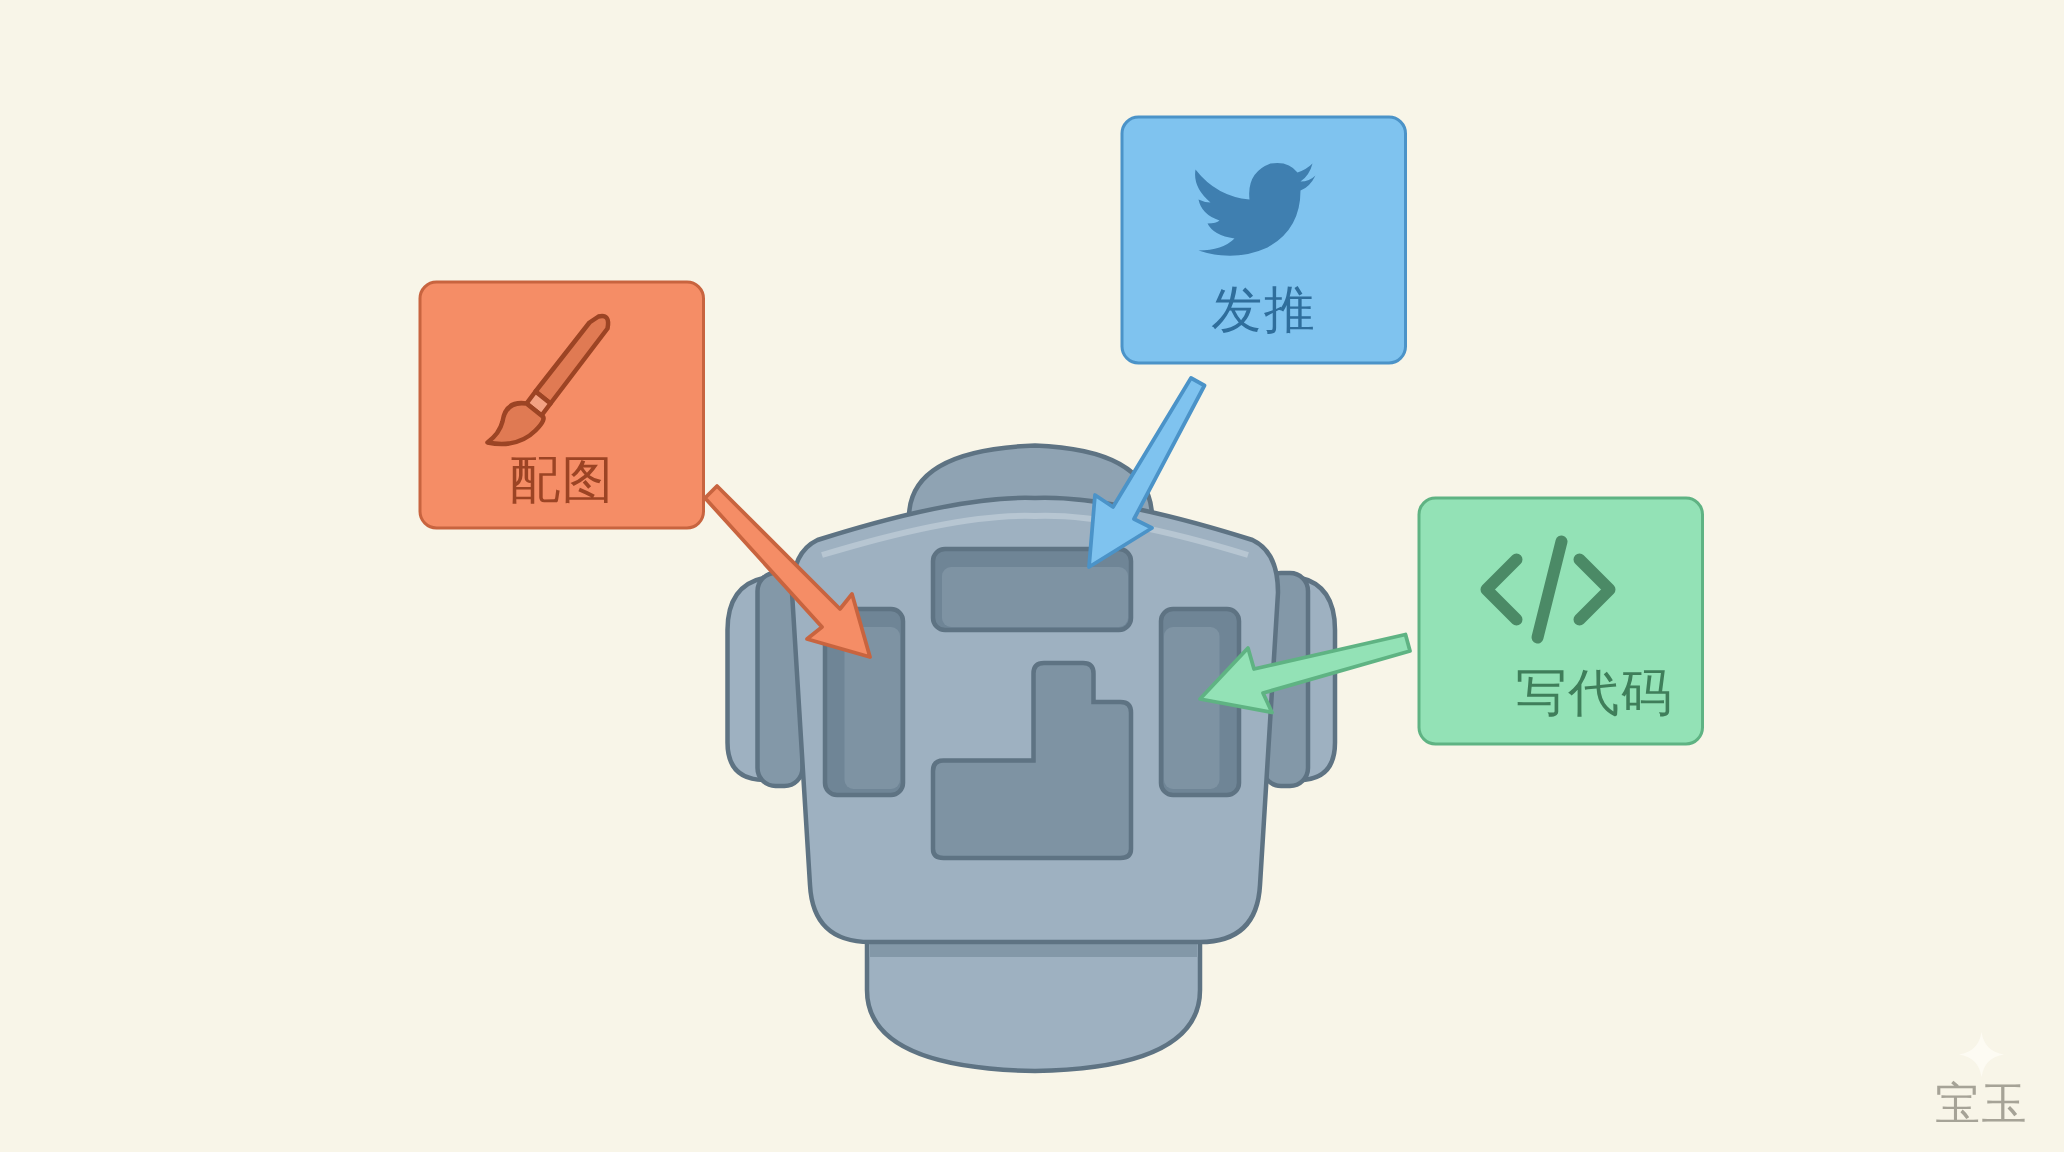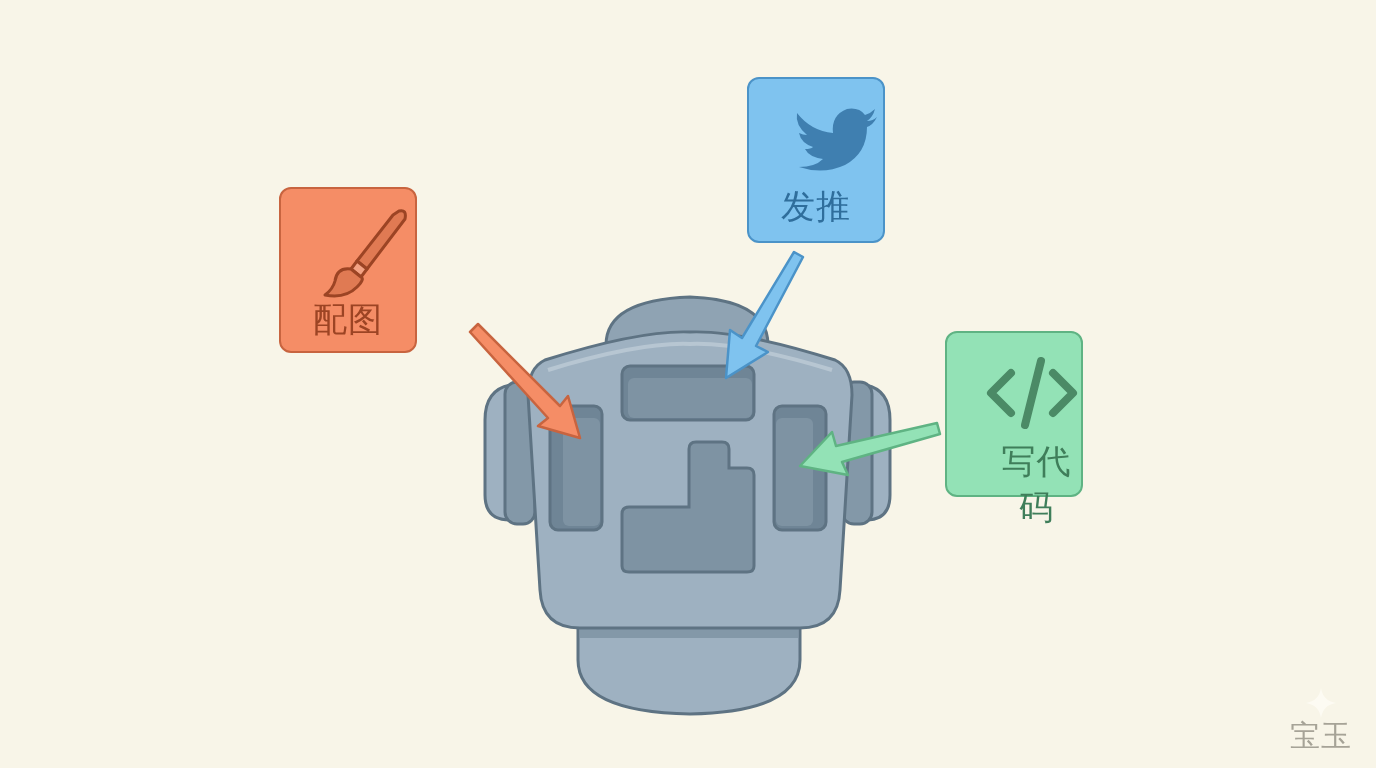--- a/index.html
+++ b/index.html
@@ -5,21 +5,21 @@
   html, body { margin: 0; padding: 0; }
   body {
     width: 1376px; height: 768px; overflow: hidden;
     background: #f8f5e8;
     font-family: "DejaVu Sans", sans-serif;
     position: relative;
   }
   .stage { position: absolute; left: 0; top: 0; width: 1376px; height: 768px; }
   .card {
     position: absolute;
-    width: 138px; height: 166px;
+    width: 191px; height: 166px;
     border-radius: 12px;
     box-sizing: border-box;
     display: flex; flex-direction: column; align-items: center;
   }
   .card .icon { position: absolute; left: 0; top: 0; width: 166px; height: 166px; }
   .card .label {
     position: absolute; left: 0; right: 0;
     text-align: center;
     font-size: 34px; letter-spacing: 1px;
   }

